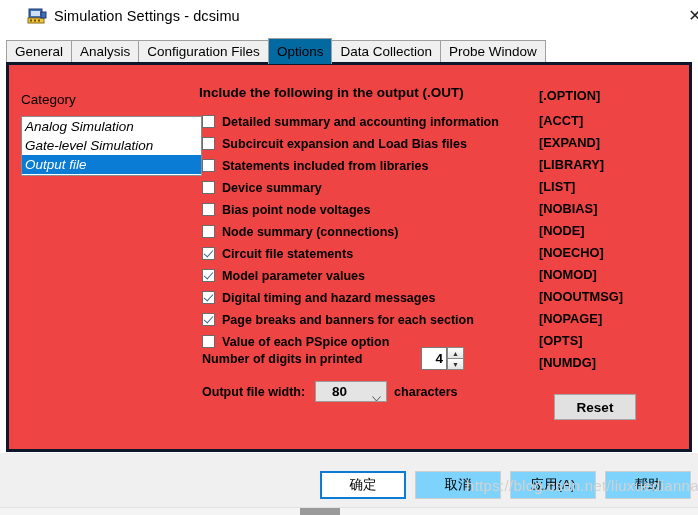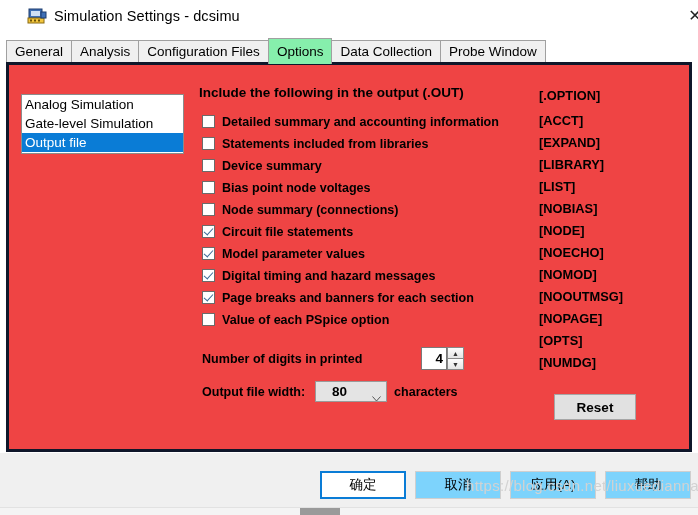--- a/index.html
+++ b/index.html
@@ -53,21 +53,21 @@
     background: #f0f0f0;
     border: 1px solid #a0a0a0;
     border-bottom: none;
     margin-right: -1px;
     box-sizing: border-box;
     white-space: nowrap;
   }
   .tab.active {
     height: 26px;
     line-height: 25px;
-    background: #86efac;
+    background: #0369a1;
     border-color: #a0a0a0;
     position: relative;
     z-index: 6;
     margin-bottom: 0px;
   }
 
   
   #page {
     position: absolute;
     left: 6px; top: 62px;
@@ -76,26 +76,27 @@
     border: 3px solid #0f172a;
     box-sizing: border-box;
   }
 
   
   #category-label {
     position: absolute; left: 12px; top: 27px;
     font-size: 13.5px; color: #000;
   }
   #category-list {
-    position: absolute; left: 12px; top: 29px;
-    width: 163px; height: 60px;
+    position: absolute; left: 12px; top: 51px;
+    width: 181px; height: 60px;
     border: 1px solid #8c8c8c;
     background: #ffffff;
     box-sizing: border-box;
     overflow: hidden;
+    font-style: italic;
   }
   .cat-item {
     font-size: 13.5px; color: #000;
     height: 19px; line-height: 19px;
     padding-left: 3px;
     white-space: nowrap;
   }
   .cat-item.selected {
     background: #0a7cd6;
     color: #ffffff;
@@ -316,20 +317,24 @@
     <div class="cat-item">Gate-level Simulation</div>
     <div class="cat-item selected">Output file</div>
   </div>
 
   <div id="opt-heading">Include the following in the output (.OUT)</div>
 
   <div id="check-col">
     <div class="check-row">
       <span class="cbox"></span>
       <span class="clabel">Detailed summary and accounting information</span>
+    </div>
+    <div class="check-row">
+      <span class="cbox"></span>
+      <span class="clabel">Subcircuit expansion and Load Bias files</span>
     </div>
     <div class="check-row">
       <span class="cbox"></span>
       <span class="clabel">Statements included from libraries</span>
     </div>
     <div class="check-row">
       <span class="cbox"></span>
       <span class="clabel">Device summary</span>
     </div>
     <div class="check-row">

